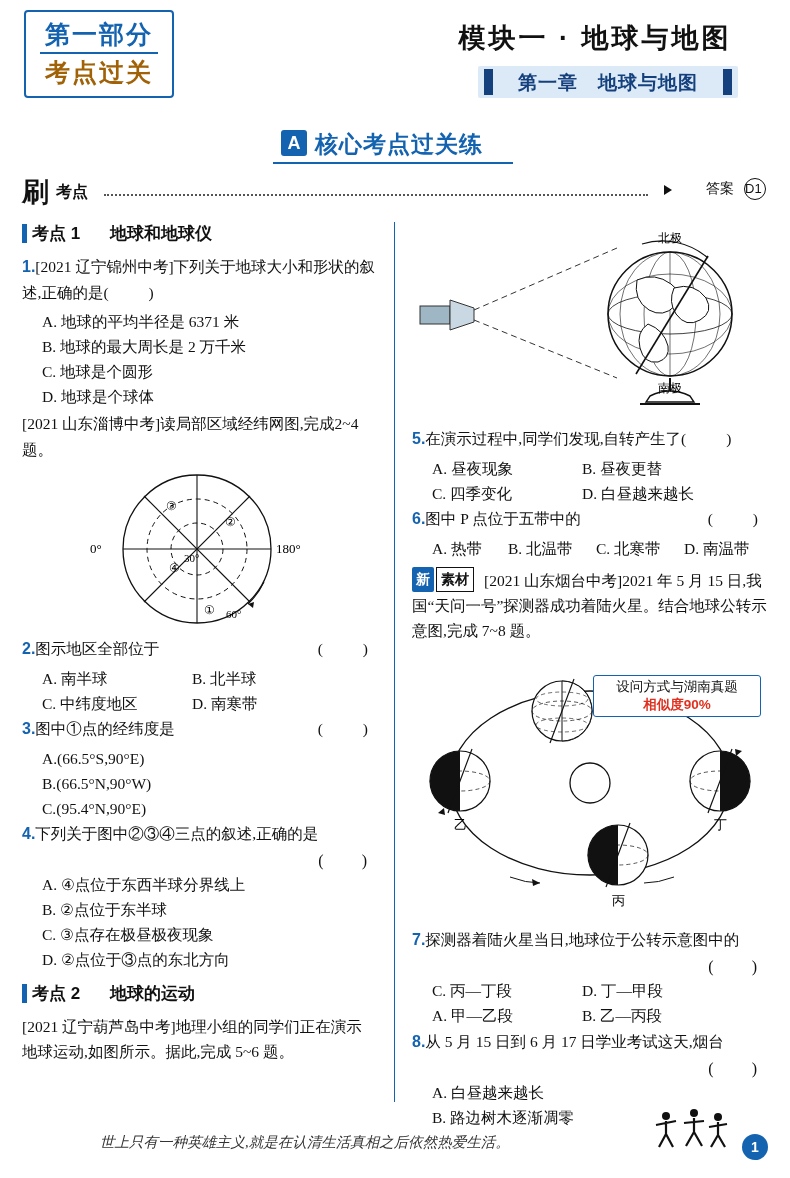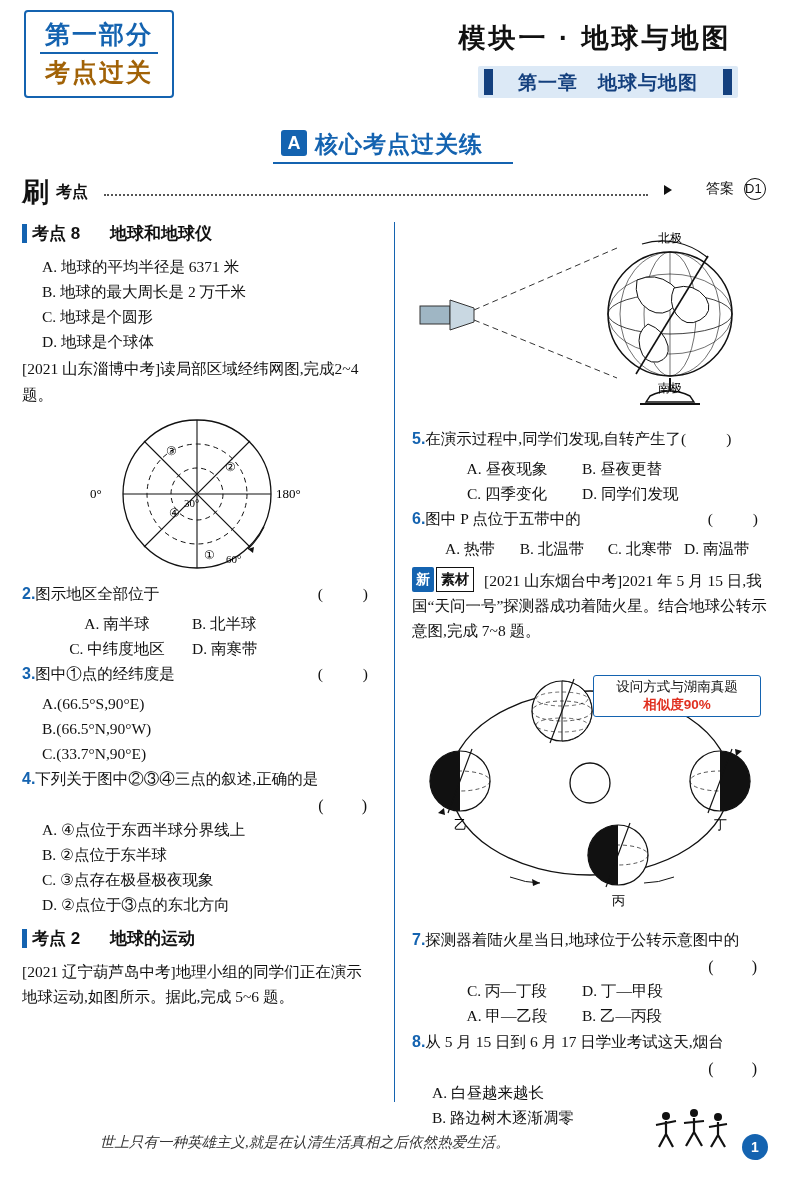--- a/index.html
+++ b/index.html
@@ -127,21 +127,21 @@
     font-family:"Liberation Sans", sans-serif;
   }
 
   
   .q { margin:0 0 4px 0; font-size:15.5px; line-height:1.62; }
   .q .num {
     color:#1463b0; font-weight:bold; font-size:16px;
     font-family:"Liberation Sans", sans-serif;
   }
   .opt { font-size:15.5px; line-height:1.62; padding-left:20px; }
-  .opt2 { display:flex;text-align:center; }
+  .opt2 { display:flex; }
   .opt2 > span { display:inline-block; }
   .opt2 .a { width:150px; }
   .para { font-size:15.5px; line-height:1.62; margin:2px 0 4px 0; }
   .paren { letter-spacing:3px; }
   .rightparen { text-align:right; padding-right:8px; letter-spacing:2px;}
   .inline-paren { float:right; margin-right:6px; }
   .clear { clear:both; }
 
   
   .newtag {
@@ -214,24 +214,27 @@
     <div class="ans">答案</div>
     <div class="ansmark">D1</div>
   </div>
 
   <div class="divider"></div>
 
   <div class="col col-left">
 
     <div class="kd">
       <div class="bar"></div>
-      <div class="n">考点 8</div>
+      <div class="n">考点 1</div>
       <div class="t">地球和地球仪</div>
     </div>
 
+    <div class="q">
+      <span class="num">1.</span><span>[2021 辽宁锦州中考]</span><span>下列关于地球大小和形状的叙述,正确的是</span><span class="paren">(　　)</span>
+    </div>
     <div class="opt">A. 地球的平均半径是 6371 米</div>
     <div class="opt">B. 地球的最大周长是 2 万千米</div>
     <div class="opt">C. 地球是个圆形</div>
     <div class="opt">D. 地球是个球体</div>
 
     <div class="para">[2021 山东淄博中考]读局部区域经纬网图,完成2~4 题。</div>
 
     <div class="fig">
       <svg width="355" height="160" viewBox="0 0 355 160">
         <g transform="translate(100,6)">
@@ -268,21 +271,21 @@
       <span class="a">C. 中纬度地区</span>
       <span>D. 南寒带</span>
     </div>
 
     <div class="q">
       <span class="num">3.</span><span>图中①点的经纬度是</span><span class="inline-paren paren">(　　)</span>
     </div>
     <div class="clear"></div>
     <div class="opt">A.(66.5°S,90°E)</div>
     <div class="opt">B.(66.5°N,90°W)</div>
-    <div class="opt">C.(33.7°N,90°E)</div>
+    <div class="opt">C.(95.4°N,90°E)</div>
 
     <div class="q">
       <span class="num">4.</span><span>下列关于图中②③④三点的叙述,正确的是</span>
     </div>
     <div class="rightparen paren">(　　)</div>
     <div class="opt">A. ④点位于东西半球分界线上</div>
     <div class="opt">B. ②点位于东半球</div>
     <div class="opt">C. ③点存在极昼极夜现象</div>
     <div class="opt">D. ②点位于③点的东北方向</div>
 
@@ -331,21 +334,21 @@
 
     <div class="q">
       <span class="num">5.</span><span>在演示过程中,同学们发现,自转产生了</span><span class="paren">(　　)</span>
     </div>
     <div class="opt opt2">
       <span class="a">A. 昼夜现象</span>
       <span>B. 昼夜更替</span>
     </div>
     <div class="opt opt2">
       <span class="a">C. 四季变化</span>
-      <span>D. 同学们发现</span>
+      <span>D. 白昼越来越长</span>
     </div>
 
     <div class="q">
       <span class="num">6.</span><span>图中 P 点位于五带中的</span><span class="inline-paren paren">(　　)</span>
     </div>
     <div class="clear"></div>
     <div class="opt opt2">
       <span style="width:76px">A. 热带</span>
       <span style="width:88px">B. 北温带</span>
       <span style="width:88px">C. 北寒带</span>

